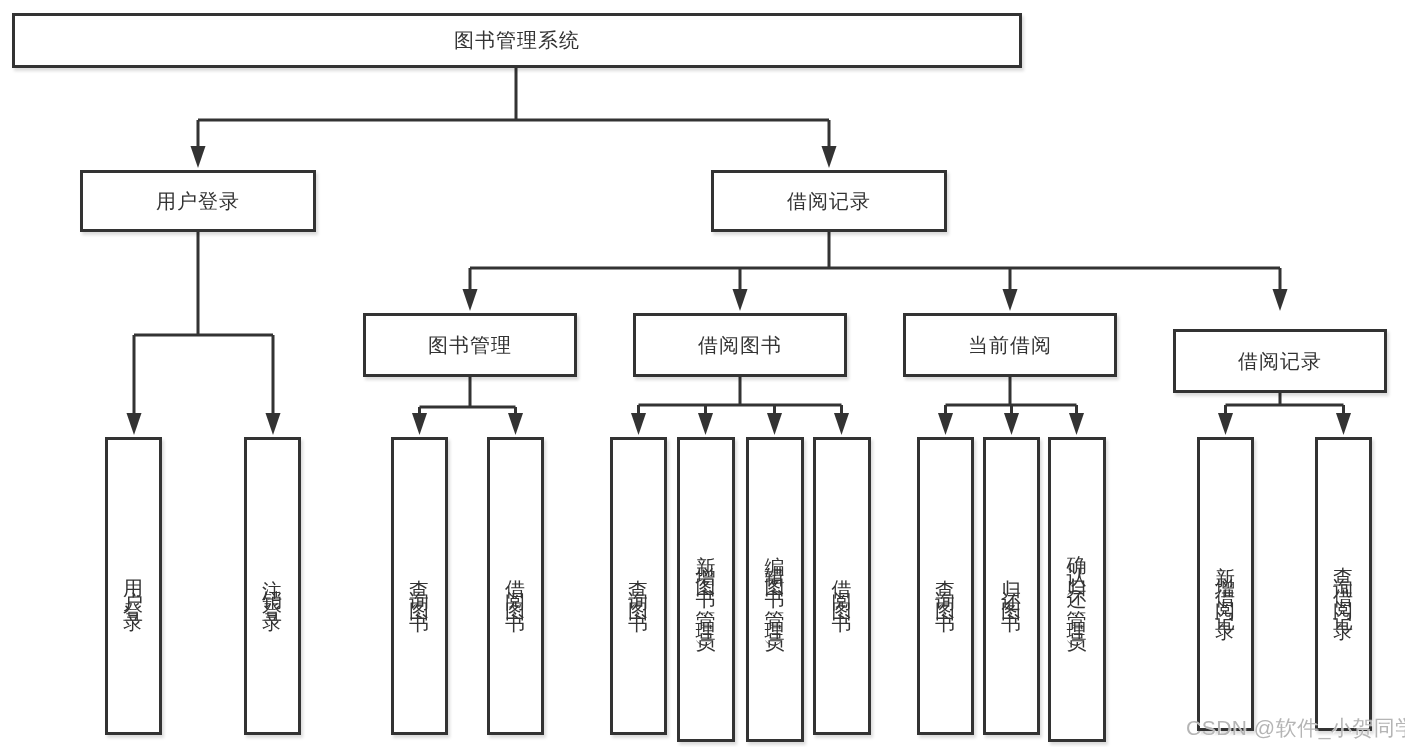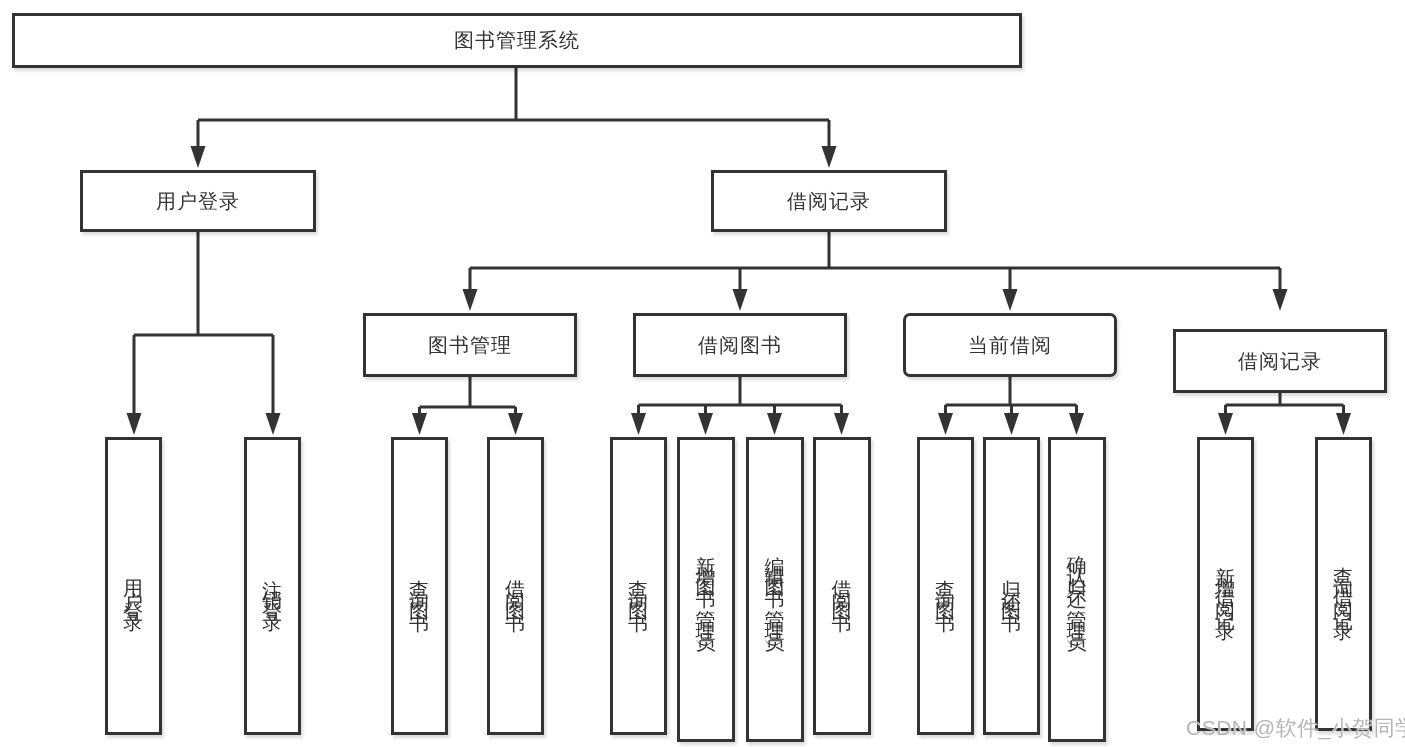--- a/index.html
+++ b/index.html
@@ -136,21 +136,21 @@
   <div class="box" style="left:711px; top:170px; width:236px; height:62px;">
     <span class="hlabel">借阅记录</span>
   </div>
 
   <div class="box" style="left:363px; top:313px; width:214px; height:64px;">
     <span class="hlabel">图书管理</span>
   </div>
   <div class="box" style="left:633px; top:313px; width:214px; height:64px;">
     <span class="hlabel">借阅图书</span>
   </div>
-  <div class="box" style="left:903px; top:313px; width:214px; height:64px;border-radius:7px;">
+  <div class="box" style="left:903px; top:313px; width:214px; height:64px;">
     <span class="hlabel">当前借阅</span>
   </div>
   <div class="box" style="left:1173px; top:313px; width:214px; height:64px;margin-top:16px;">
     <span class="hlabel">借阅记录</span>
   </div>
 
   <div class="box" style="left:105px; top:437px; width:57px; height:298px;">
     <span class="vlabel">用户登录</span>
   </div>
   <div class="box" style="left:244px; top:437px; width:57px; height:298px;">

